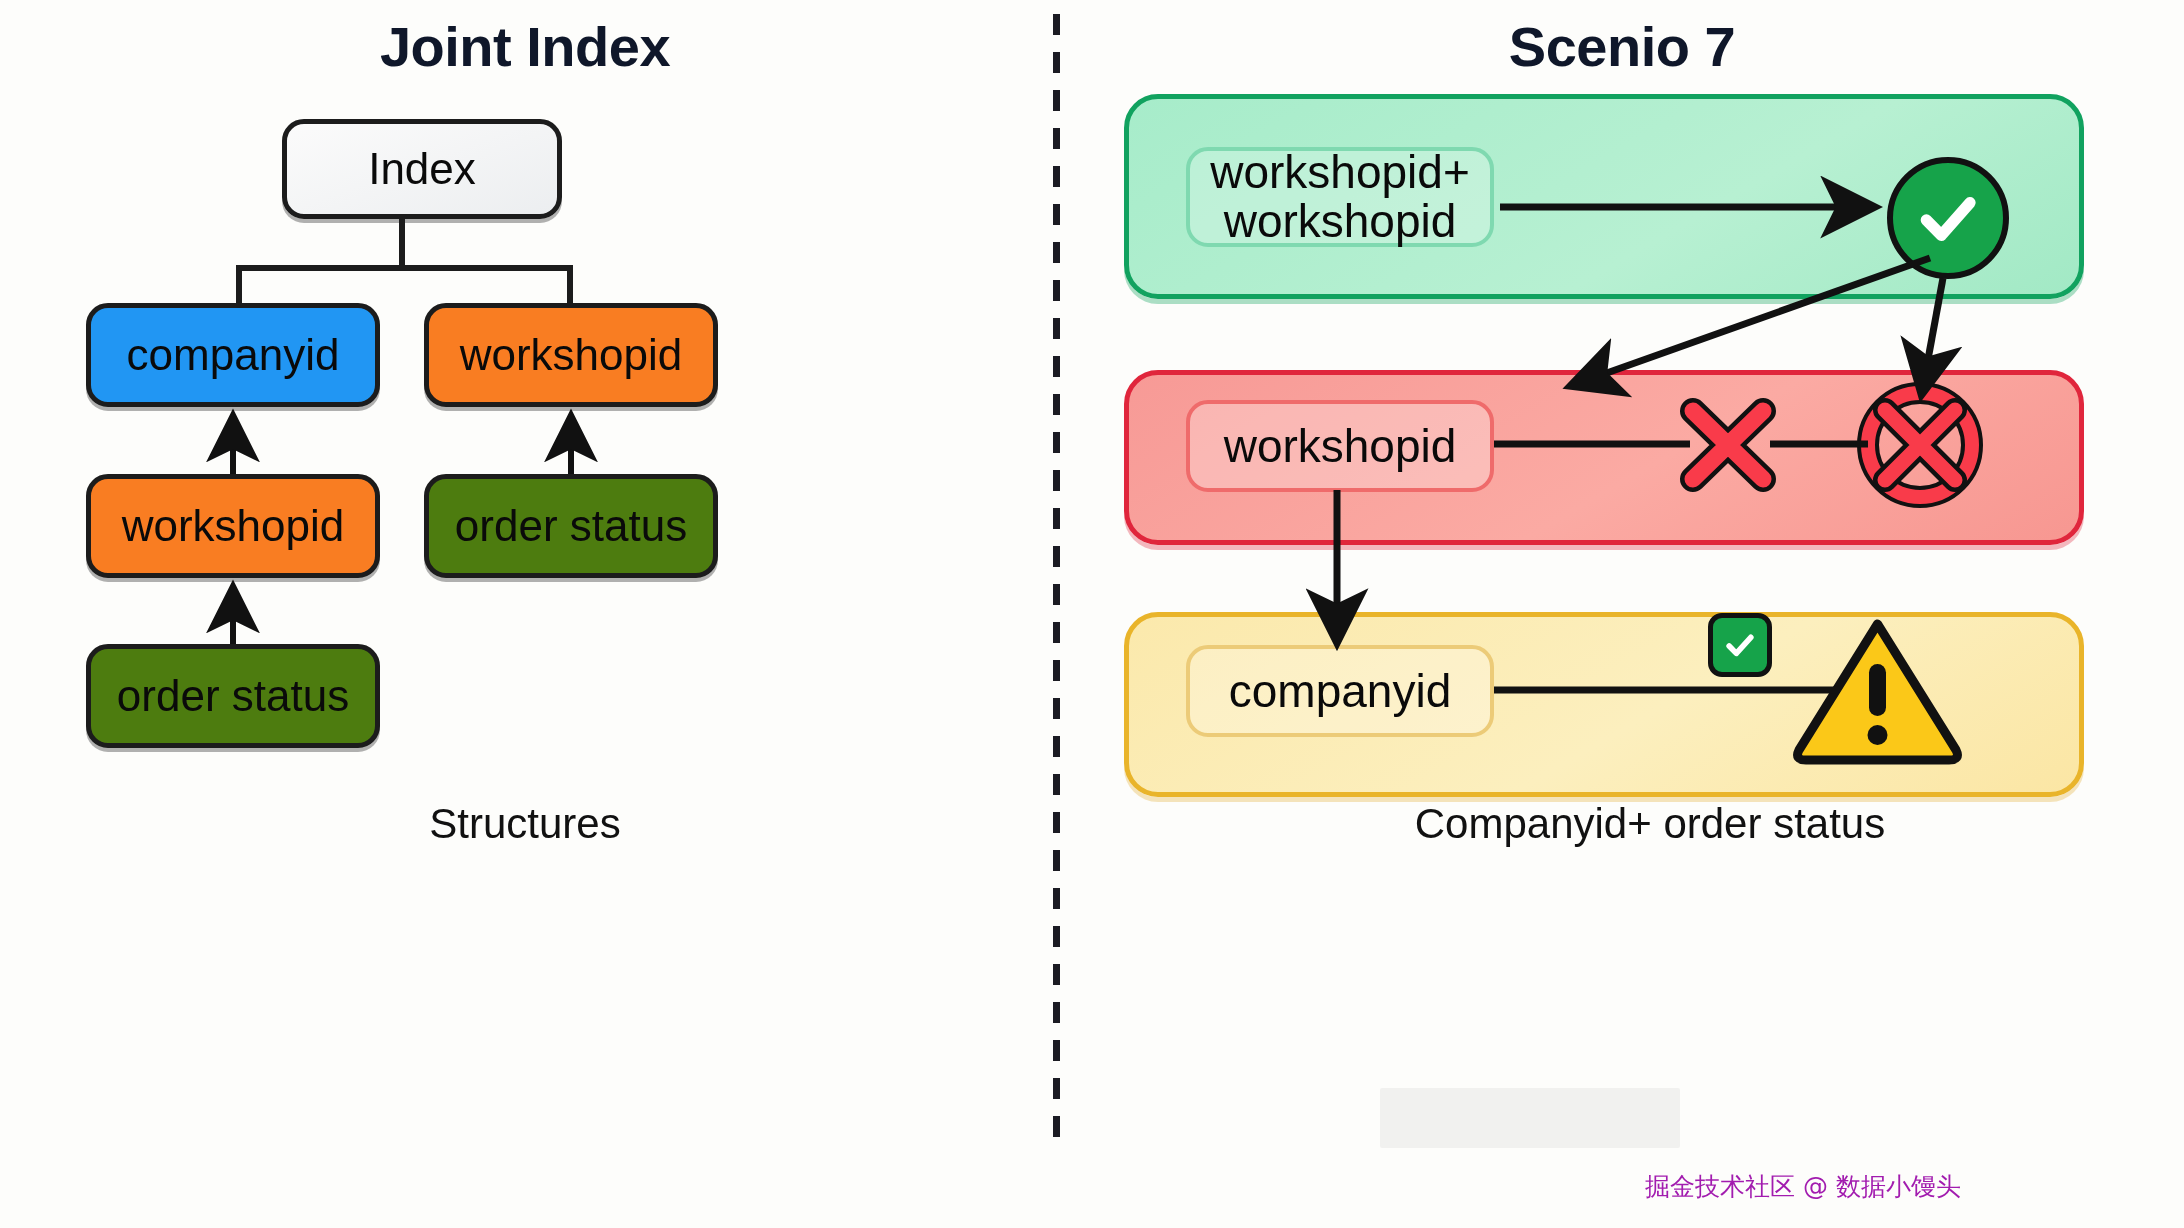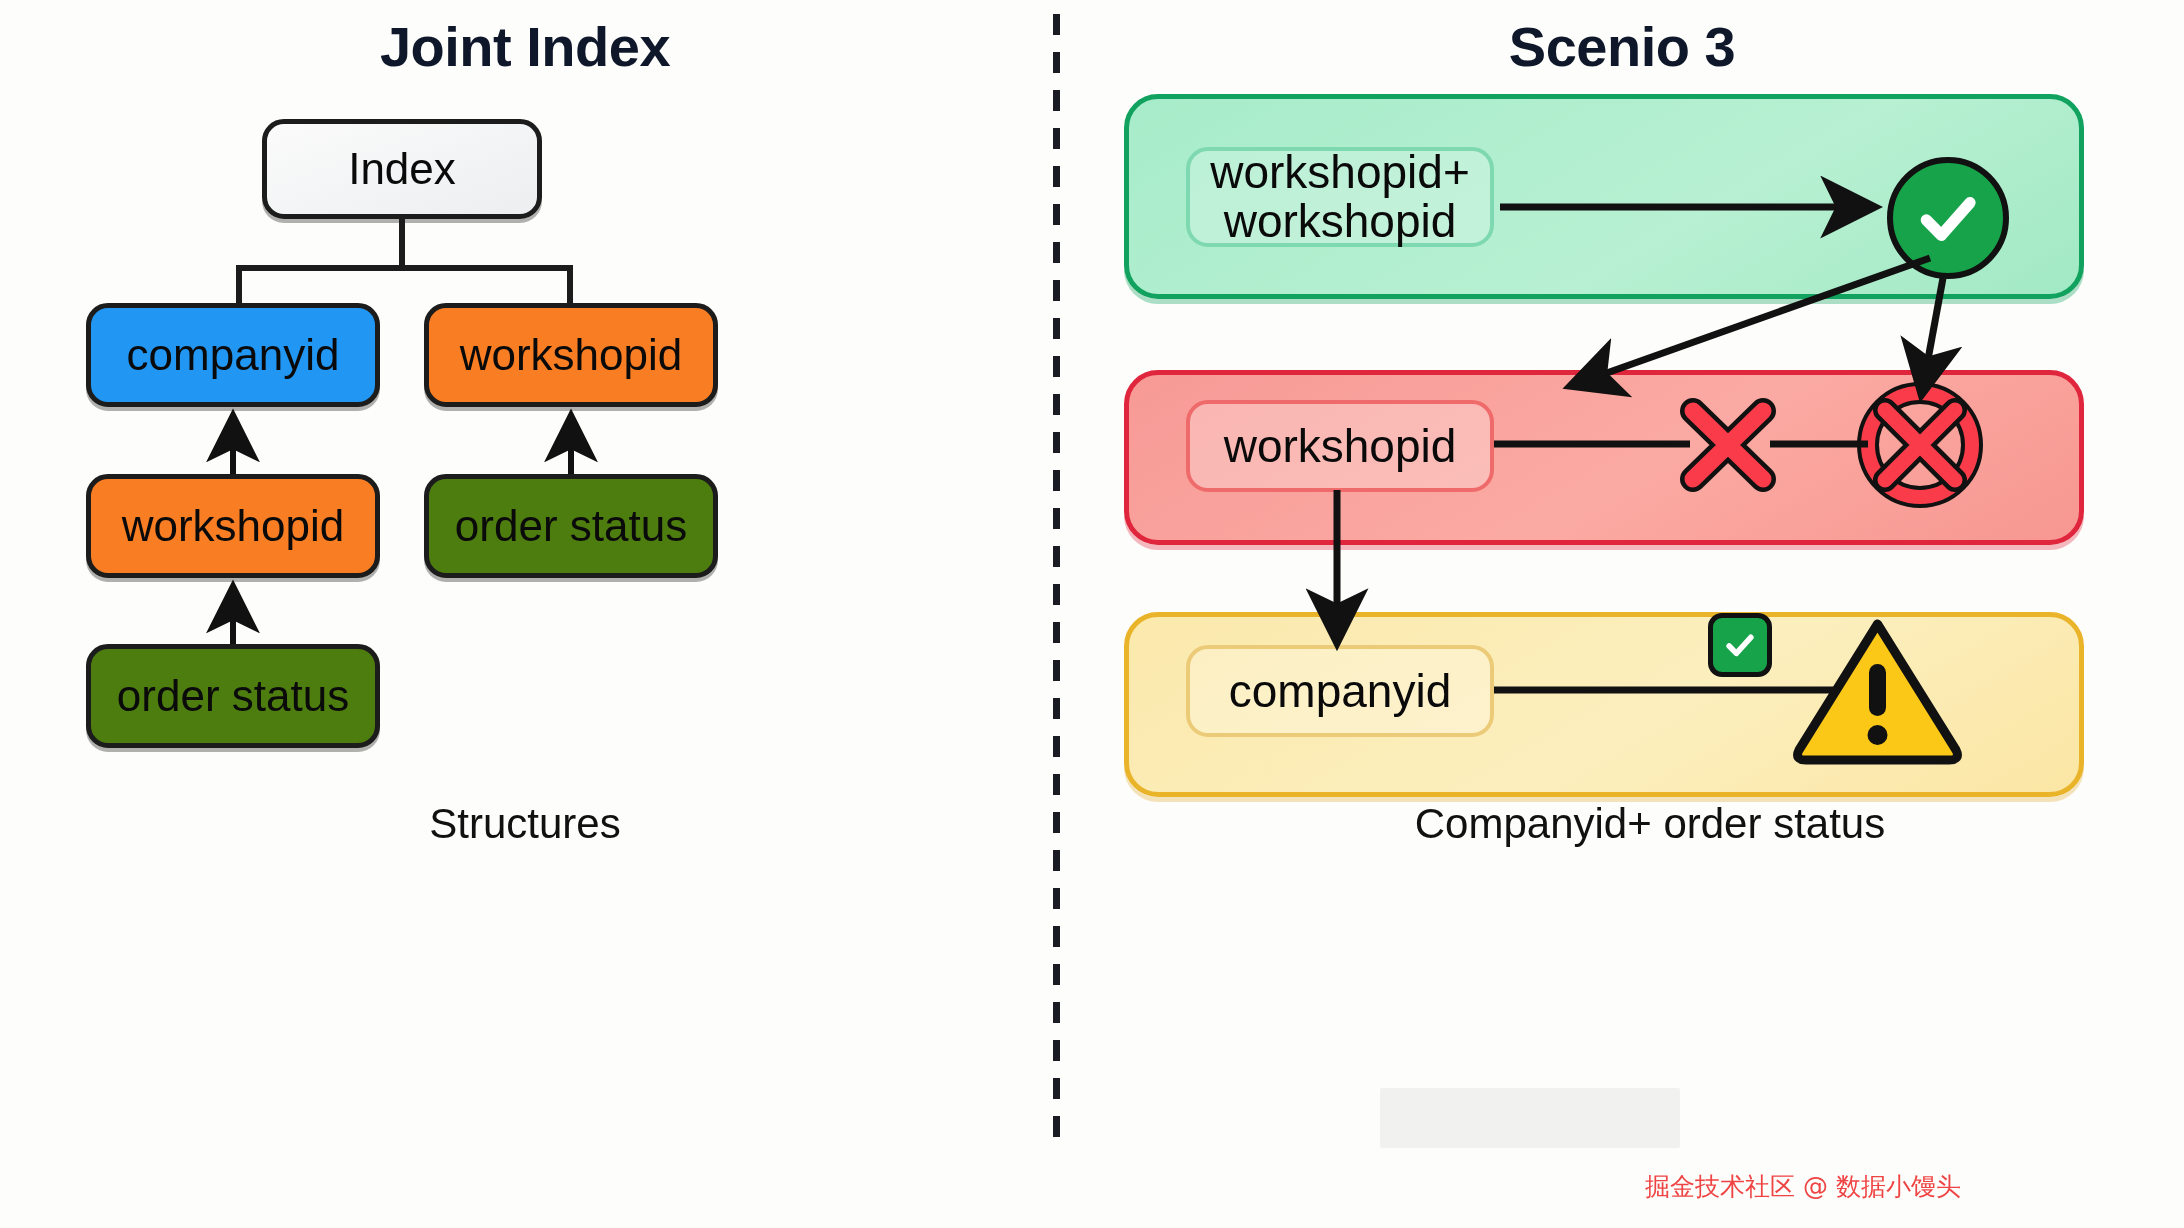--- a/index.html
+++ b/index.html
@@ -32,21 +32,21 @@
   .node{
     position:absolute;
     border:5px solid #1c1c1c;
     border-radius:22px;
     display:flex;align-items:center;justify-content:center;
     box-sizing:border-box;
     font-size:44px;color:#0a0a0a;
     box-shadow:0 4px 0 rgba(0,0,0,.30);
     text-align:center;
   }
-  .node-index{background:linear-gradient(160deg,#fbfbfb,#eceef0);}
+  .node-index{background:linear-gradient(160deg,#fbfbfb,#eceef0);margin-left:20px;}
   .node-blue{background:#2196f3;}
   .node-orange{background:#f97d22;}
   .node-purple{background:#4d7c0f;}
 
   .conn{position:absolute;background:#1c1c1c;}
   .vline{width:6px;}
   .hline{height:6px;}
 
   svg.arrowlayer{position:absolute;left:0;top:0;width:2184px;height:1228px;overflow:visible;pointer-events:none;}
 
@@ -75,21 +75,21 @@
     position:absolute;box-sizing:border-box;border-radius:22px;
     display:flex;align-items:center;justify-content:center;
     text-align:center;line-height:1.06;
     font-size:46px;color:#0a0a0a;
   }
   .chip-green{background:rgba(255,255,255,.22);border:4px solid #7fd9b0;}
   .chip-red{background:rgba(255,255,255,.26);border:4px solid #ef6b6b;}
   .chip-yellow{background:rgba(255,255,255,.26);border:4px solid #eccb78;}
 
   .watermark{
-    position:absolute;color:#ef4444;font-size:25px;white-space:nowrap;
+    position:absolute;color:#a21caf;font-size:25px;white-space:nowrap;
     font-family:"DejaVu Sans",sans-serif;
   }
   .wm-plate{
     position:absolute;background:#f1f1ef;border-radius:2px;
   }
 </style>
 </head>
 <body>
 
 <div class="stage" data-name="diagram-canvas">
@@ -123,21 +123,21 @@
   </div>
 
   <div class="node node-purple" style="left:86px;top:644px;width:294px;height:104px;" data-name="node-order-status-left">
     <span data-name="node-order-status-left-label">order status</span>
   </div>
 
   <div class="caption" style="left:0;top:800px;width:1050px;text-align:center;font-size:42px;" data-name="left-panel-caption">Structures</div>
 
   <div class="divider" data-name="vertical-dashed-divider"></div>
 
-  <div class="title" style="left:1060px;top:14px;width:1124px;text-align:center;font-size:56px;" data-name="right-panel-title">Scenio 3</div>
+  <div class="title" style="left:1060px;top:14px;width:1124px;text-align:center;font-size:56px;" data-name="right-panel-title">Scenio 7</div>
 
   <div class="panel panel-green" style="left:1124px;top:94px;width:960px;height:205px;" data-name="panel-green"></div>
   <div class="chip chip-green" style="left:1186px;top:147px;width:308px;height:100px;padding:0 10px;" data-name="chip-companyid-workshopid">
     <span data-name="chip-companyid-workshopid-label">workshopid+ workshopid</span>
   </div>
 
   <div style="position:absolute;left:1887px;top:157px;width:122px;height:122px;border-radius:50%;background:#16a34a;border:6px solid #111;box-sizing:border-box;display:flex;align-items:center;justify-content:center;" data-name="check-circle-icon">
     <svg width="80" height="80" viewBox="0 0 24 24" aria-hidden="true">
       <path d="M5.5 12.6 L10 17.2 L18.6 7.4" fill="none" stroke="#ffffff" stroke-width="3.4" stroke-linecap="round" stroke-linejoin="round"></path>
     </svg>

